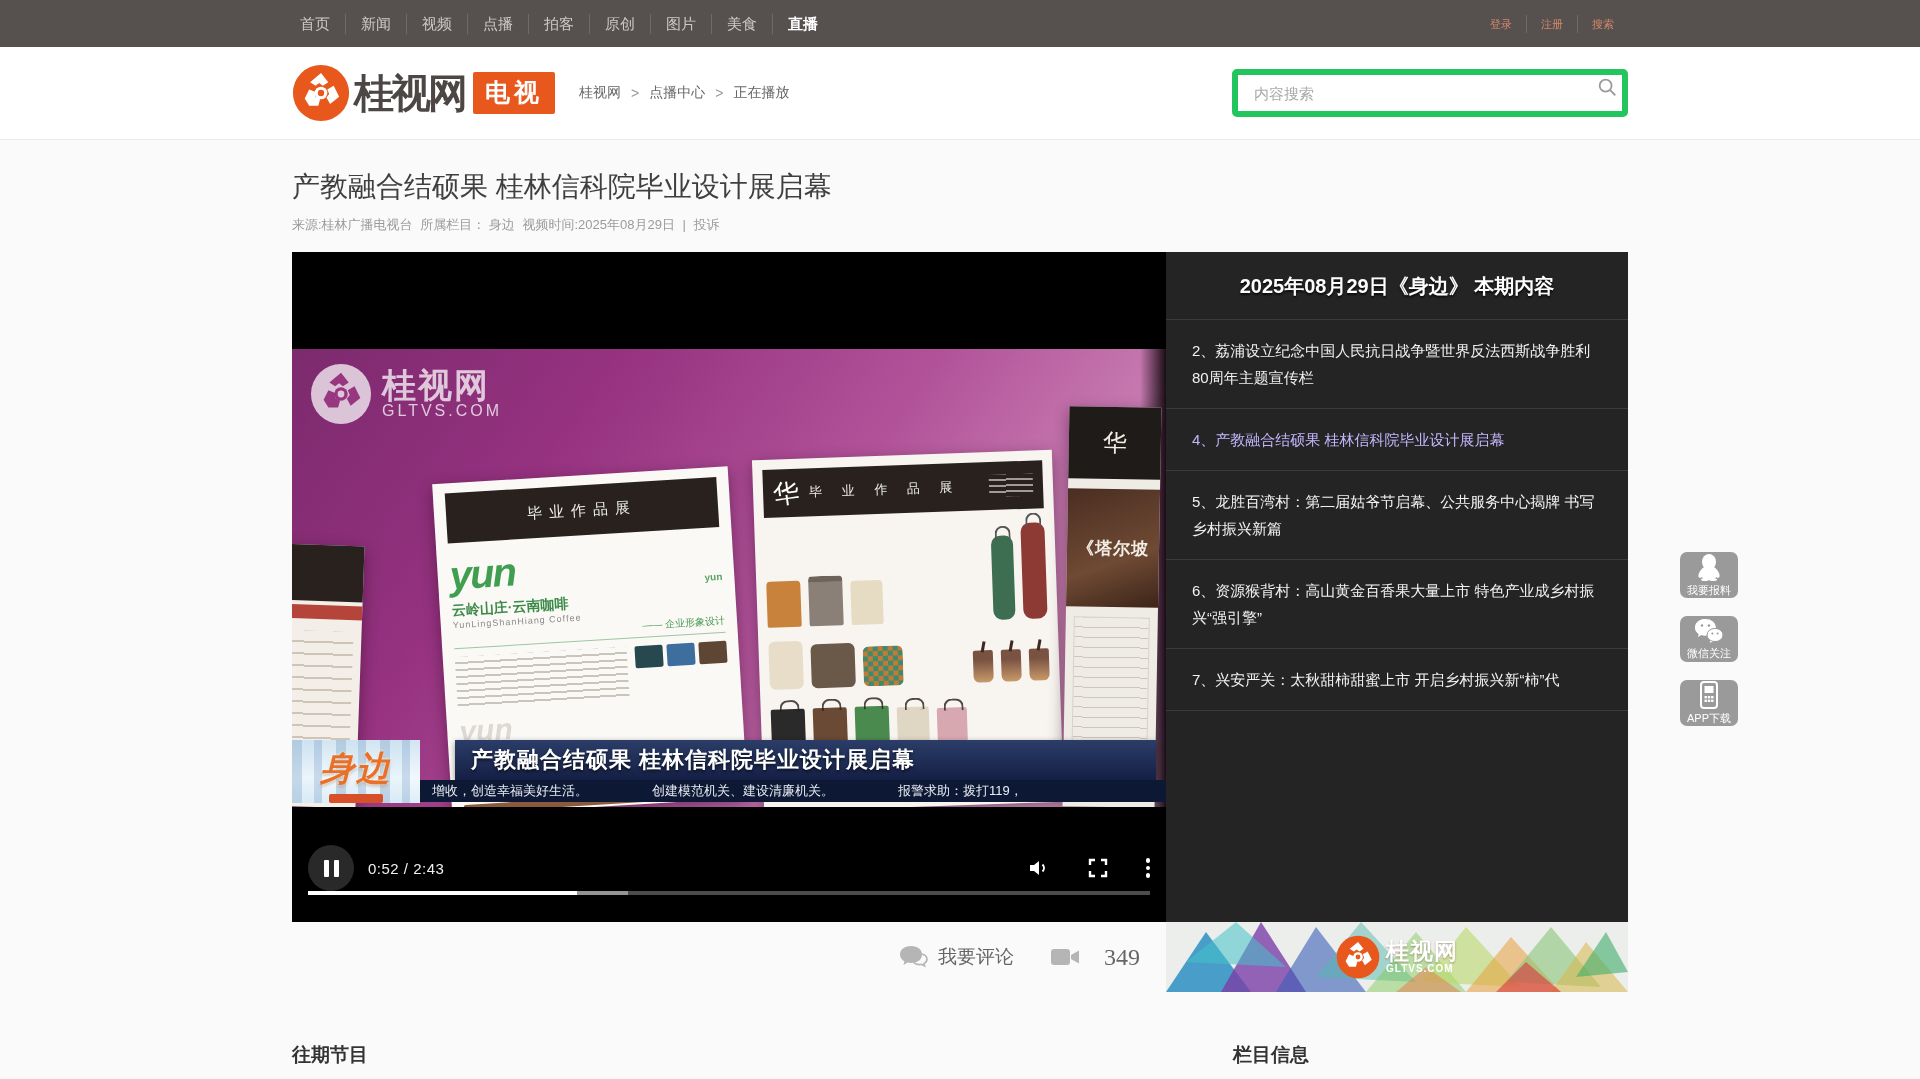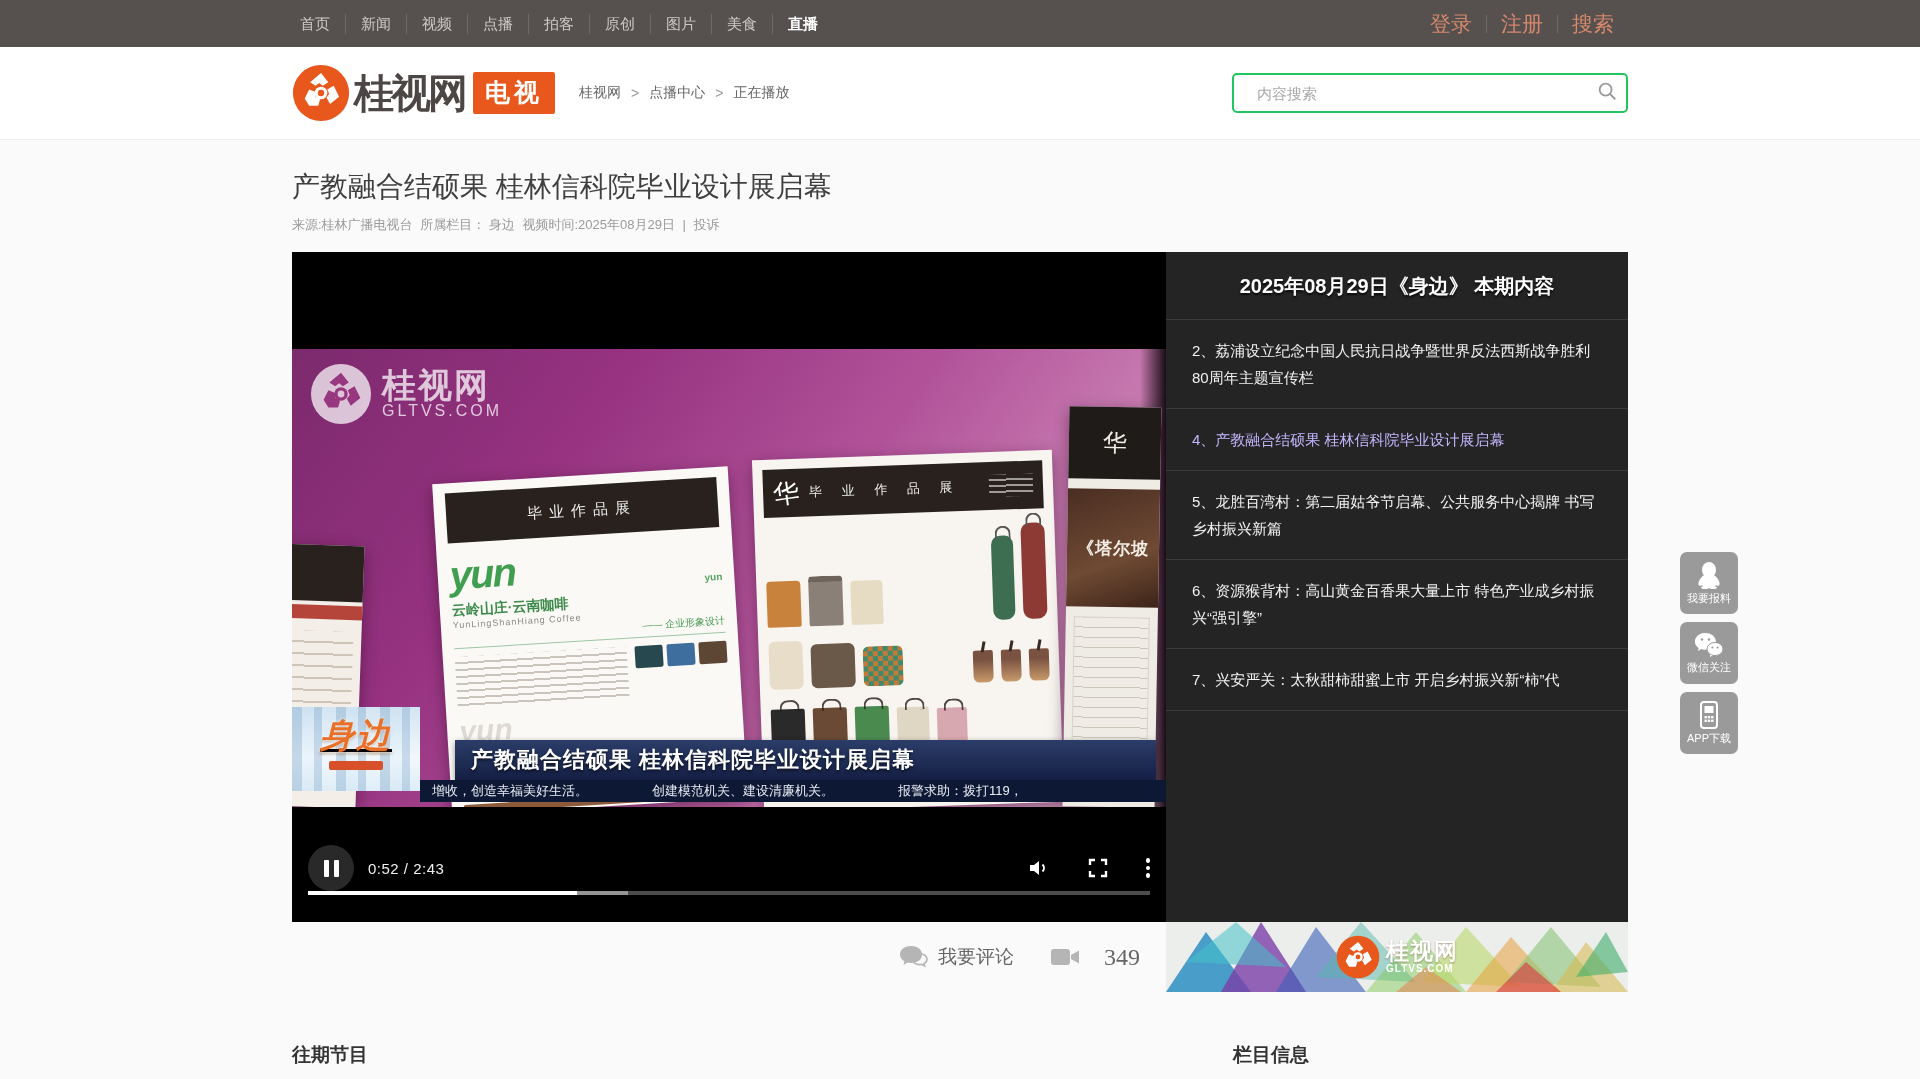--- a/index.html
+++ b/index.html
@@ -9,36 +9,36 @@
   
   .topbar { height:47px; background:#56514f; }
   .topbar-inner { width:1336px; margin:0 auto; height:100%; display:flex; align-items:center; }
   .tnav { display:flex; align-items:center; height:100%; }
   .tnav-item { color:#ccc9c7; font-size:15px; padding:0 15px; height:20px; line-height:20px; cursor:pointer; }
   .tnav-item + .tnav-item { border-left:1px solid #6e6a68; }
   .tnav-item:first-child { padding-left:8px; }
   .tnav-item.active { color:#fff; font-weight:bold; }
   .tnav-spacer { flex:1; }
   .unav { display:flex; align-items:center; }
-  .unav-item { color:#d6886b; font-size:21px; padding:0 14px; height:18px; line-height:18px; cursor:pointer; }
+  .unav-item { color:#d6886b; font-size:11px; padding:0 14px; height:18px; line-height:18px; cursor:pointer; }
   .unav-item + .unav-item { border-left:1px solid #6e6a68; }
 
   
   .header { height:93px; background:#fff; border-bottom:1px solid #ececec; }
   .header-inner { width:1336px; margin:0 auto; height:100%; display:flex; align-items:center; }
   .logo { display:flex; align-items:center; cursor:pointer; }
   .logo-circle { width:58px; height:58px; }
   .logo-word { font-size:40px; font-weight:bold; color:#4c4744; letter-spacing:-3px; margin-left:4px; }
   .logo-badge { background:#e8581c; color:#fff; font-size:25px; font-weight:bold; padding:4px 12px 5px; margin-left:8px; border-radius:2px; letter-spacing:4px; }
   .crumbs { display:flex; align-items:center; margin-left:24px; font-size:14px; color:#666; }
   .crumb { cursor:pointer; }
   .crumb-sep { margin:0 10px; color:#999; }
   .search-wrap { flex:1; display:flex; justify-content:flex-end; }
   .search-box { position:relative; width:396px; }
-  .search-input { width:100%; height:40px; border:2px solid #22c55e; border-radius:5px; background:#fff; padding:0 40px 0 23px; font-size:15px; color:#333; outline:none; }
+  .search-input { width:100%; height:48px; border:6px solid #22c55e; border-radius:5px; background:#fff; padding:0 40px 0 16px; font-size:15px; color:#333; outline:none; }
   .search-input::placeholder { color:#a9a9a9; }
   .search-icon { position:absolute; right:10px; top:7px; width:22px; height:22px; cursor:pointer; }
 
   
   .main { width:1336px; margin:0 auto; }
   .page-title { margin-top:28px; font-size:28px; font-weight:500; color:#3f3f3f; }
   .meta { margin-top:10px; font-size:13px; color:#9b9b9b; }
   .meta span { margin-right:4px; }
   .meta .report { cursor:pointer; }
 
@@ -103,22 +103,22 @@
     display:flex; align-items:center; justify-content:center; font-size:17px; font-weight:bold; letter-spacing:1px; }
   .pd-sketch { margin:10px 8px 0; height:160px; background:repeating-linear-gradient(#efece6 0 9px,#cdc7bb 9px 10px); border:1px solid #d8d2c6; }
 
   .watermark { position:absolute; top:14px; left:18px; display:flex; align-items:center; opacity:.82; }
   .wm-circle { width:62px; height:62px; }
   .wm-text { margin-left:10px; color:rgba(255,255,255,.9); }
   .wm-t1 { font-size:34px; font-weight:bold; letter-spacing:2px; line-height:34px; }
   .wm-t2 { font-size:16px; letter-spacing:3px; }
 
   
-  .program-logo { position:absolute; left:0; bottom:16px; width:128px; height:84px; overflow:hidden;
-    background:linear-gradient(180deg,#cfe2f0,#f3f9fd 60%,#dcecf6);text-decoration:underline; }
+  .program-logo { position:absolute; left:0; bottom:4px; width:128px; height:63px; overflow:hidden;
+    background:linear-gradient(180deg,#cfe2f0,#f3f9fd 60%,#dcecf6); }
   .pl-city { position:absolute; inset:0;
     background:repeating-linear-gradient(90deg,rgba(140,175,205,.45) 0 10px,rgba(200,225,245,.2) 10px 22px,rgba(120,160,200,.35) 22px 30px,rgba(230,244,252,.15) 30px 44px); }
   .pl-text { position:relative; font-size:34px; font-weight:bold; font-style:italic; color:#e87028; text-align:center; margin-top:6px;
     text-shadow:0 0 3px #fff,0 2px 3px rgba(120,60,10,.35); letter-spacing:2px; }
   .pl-tag { position:relative; width:54px; height:9px; background:#d8502a; margin:2px auto 0; border-radius:2px; }
   .lower-title { position:absolute; left:163px; right:10px; bottom:27px; height:40px;
     background:linear-gradient(180deg,#2b3d68,#151f45); display:flex; align-items:center; padding:0 16px;
     color:#fff; font-size:22px; font-weight:bold; letter-spacing:1px; text-shadow:0 2px 3px rgba(0,0,0,.6);
     box-shadow:0 2px 6px rgba(0,0,0,.4); }
   .ticker { position:absolute; left:128px; right:0; bottom:5px; height:22px; background:#0d1834;
@@ -162,21 +162,21 @@
   .bl-t2 { font-size:10px; font-weight:bold; letter-spacing:1px; }
 
   
   .sections-row { display:flex; margin-top:50px; }
   .sec-left { width:846px; margin-right:70px; }
   .sec-right { flex:1;margin-left:25px; }
   .sec-heading { font-size:19px; font-weight:bold; color:#333; }
 
   
   .float-rail { position:absolute; top:552px; right:182px; width:58px; }
-  .float-btn { width:58px; height:62px; background:#9a9a9a; border-radius:7px; margin-bottom:8px; cursor:pointer;
+  .float-btn { width:58px; height:46px; background:#9a9a9a; border-radius:7px; margin-bottom:18px; cursor:pointer;
     display:flex; flex-direction:column; align-items:center; justify-content:center; }
   .float-btn .f-label { color:#fff; font-size:11px; margin-top:2px; white-space:nowrap; }
 </style>
 </head>
 <body>
 
 <div class="topbar">
   <div class="topbar-inner">
     <div class="tnav">
       <span class="tnav-item">首页</span>

